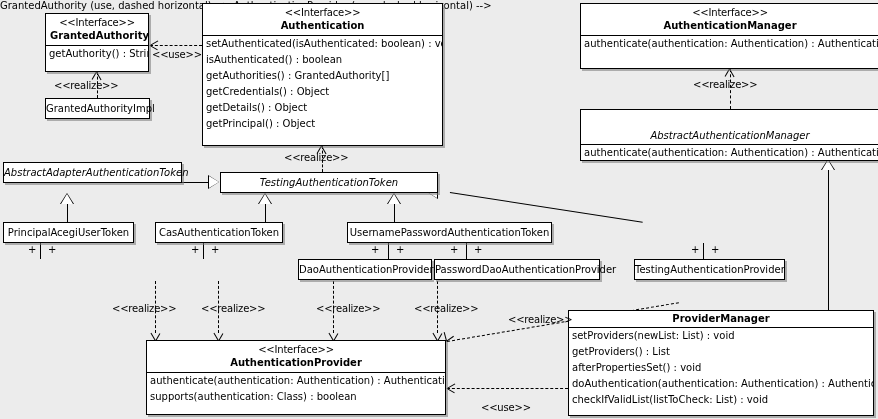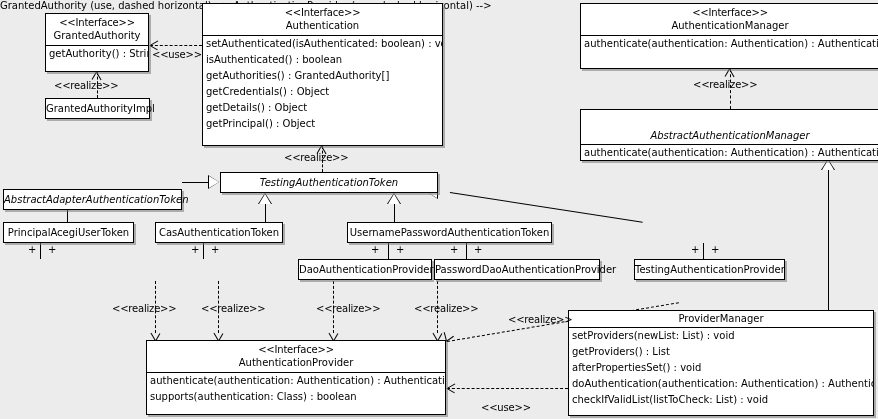--- a/index.html
+++ b/index.html
@@ -43,20 +43,21 @@
   .stereo {
     display: block;
     font-size: 10px;
     letter-spacing: -0.2px;
     white-space: nowrap;
   }
   .cname {
     display: block;
     font-size: 10px;
     white-space: nowrap;
+    font-weight: bold;
   }
   .cname.italic {
     font-style: italic;
     font-weight: normal;
   }
   .uml-body {
     padding: 0;
   }
   .uml-body .m {
     display: block;
@@ -353,21 +354,21 @@
     <div class="uml-head with-body" style="padding-top:19px; padding-bottom:2px;">
       <span class="cname italic">AbstractAuthenticationManager</span>
     </div>
     <div class="uml-body">
       <span class="m">authenticate(authentication: Authentication) : Authentication</span>
       <span class="m italic">doAuthentication(authentication: Authentication) : Authentication</span>
     </div>
   </div>
 
   
-  <div class="uml-simple italic" style="left:3px; top:189px; width:179px; height:21px;">AbstractAdapterAuthenticationToken</div>
+  <div class="uml-simple italic" style="left:3px; top:162px; width:179px; height:21px;">AbstractAdapterAuthenticationToken</div>
 
   
   <div class="uml-simple italic" style="left:220px; top:172px; width:218px; height:21px;">TestingAuthenticationToken</div>
 
   
   <div class="uml-simple" style="left:3px; top:222px; width:131px; height:21px;">PrincipalAcegiUserToken</div>
   <div class="uml-simple" style="left:155px; top:222px; width:128px; height:21px;">CasAuthenticationToken</div>
   <div class="uml-simple" style="left:347px; top:222px; width:205px; height:21px;">UsernamePasswordAuthenticationToken</div>
 
   

